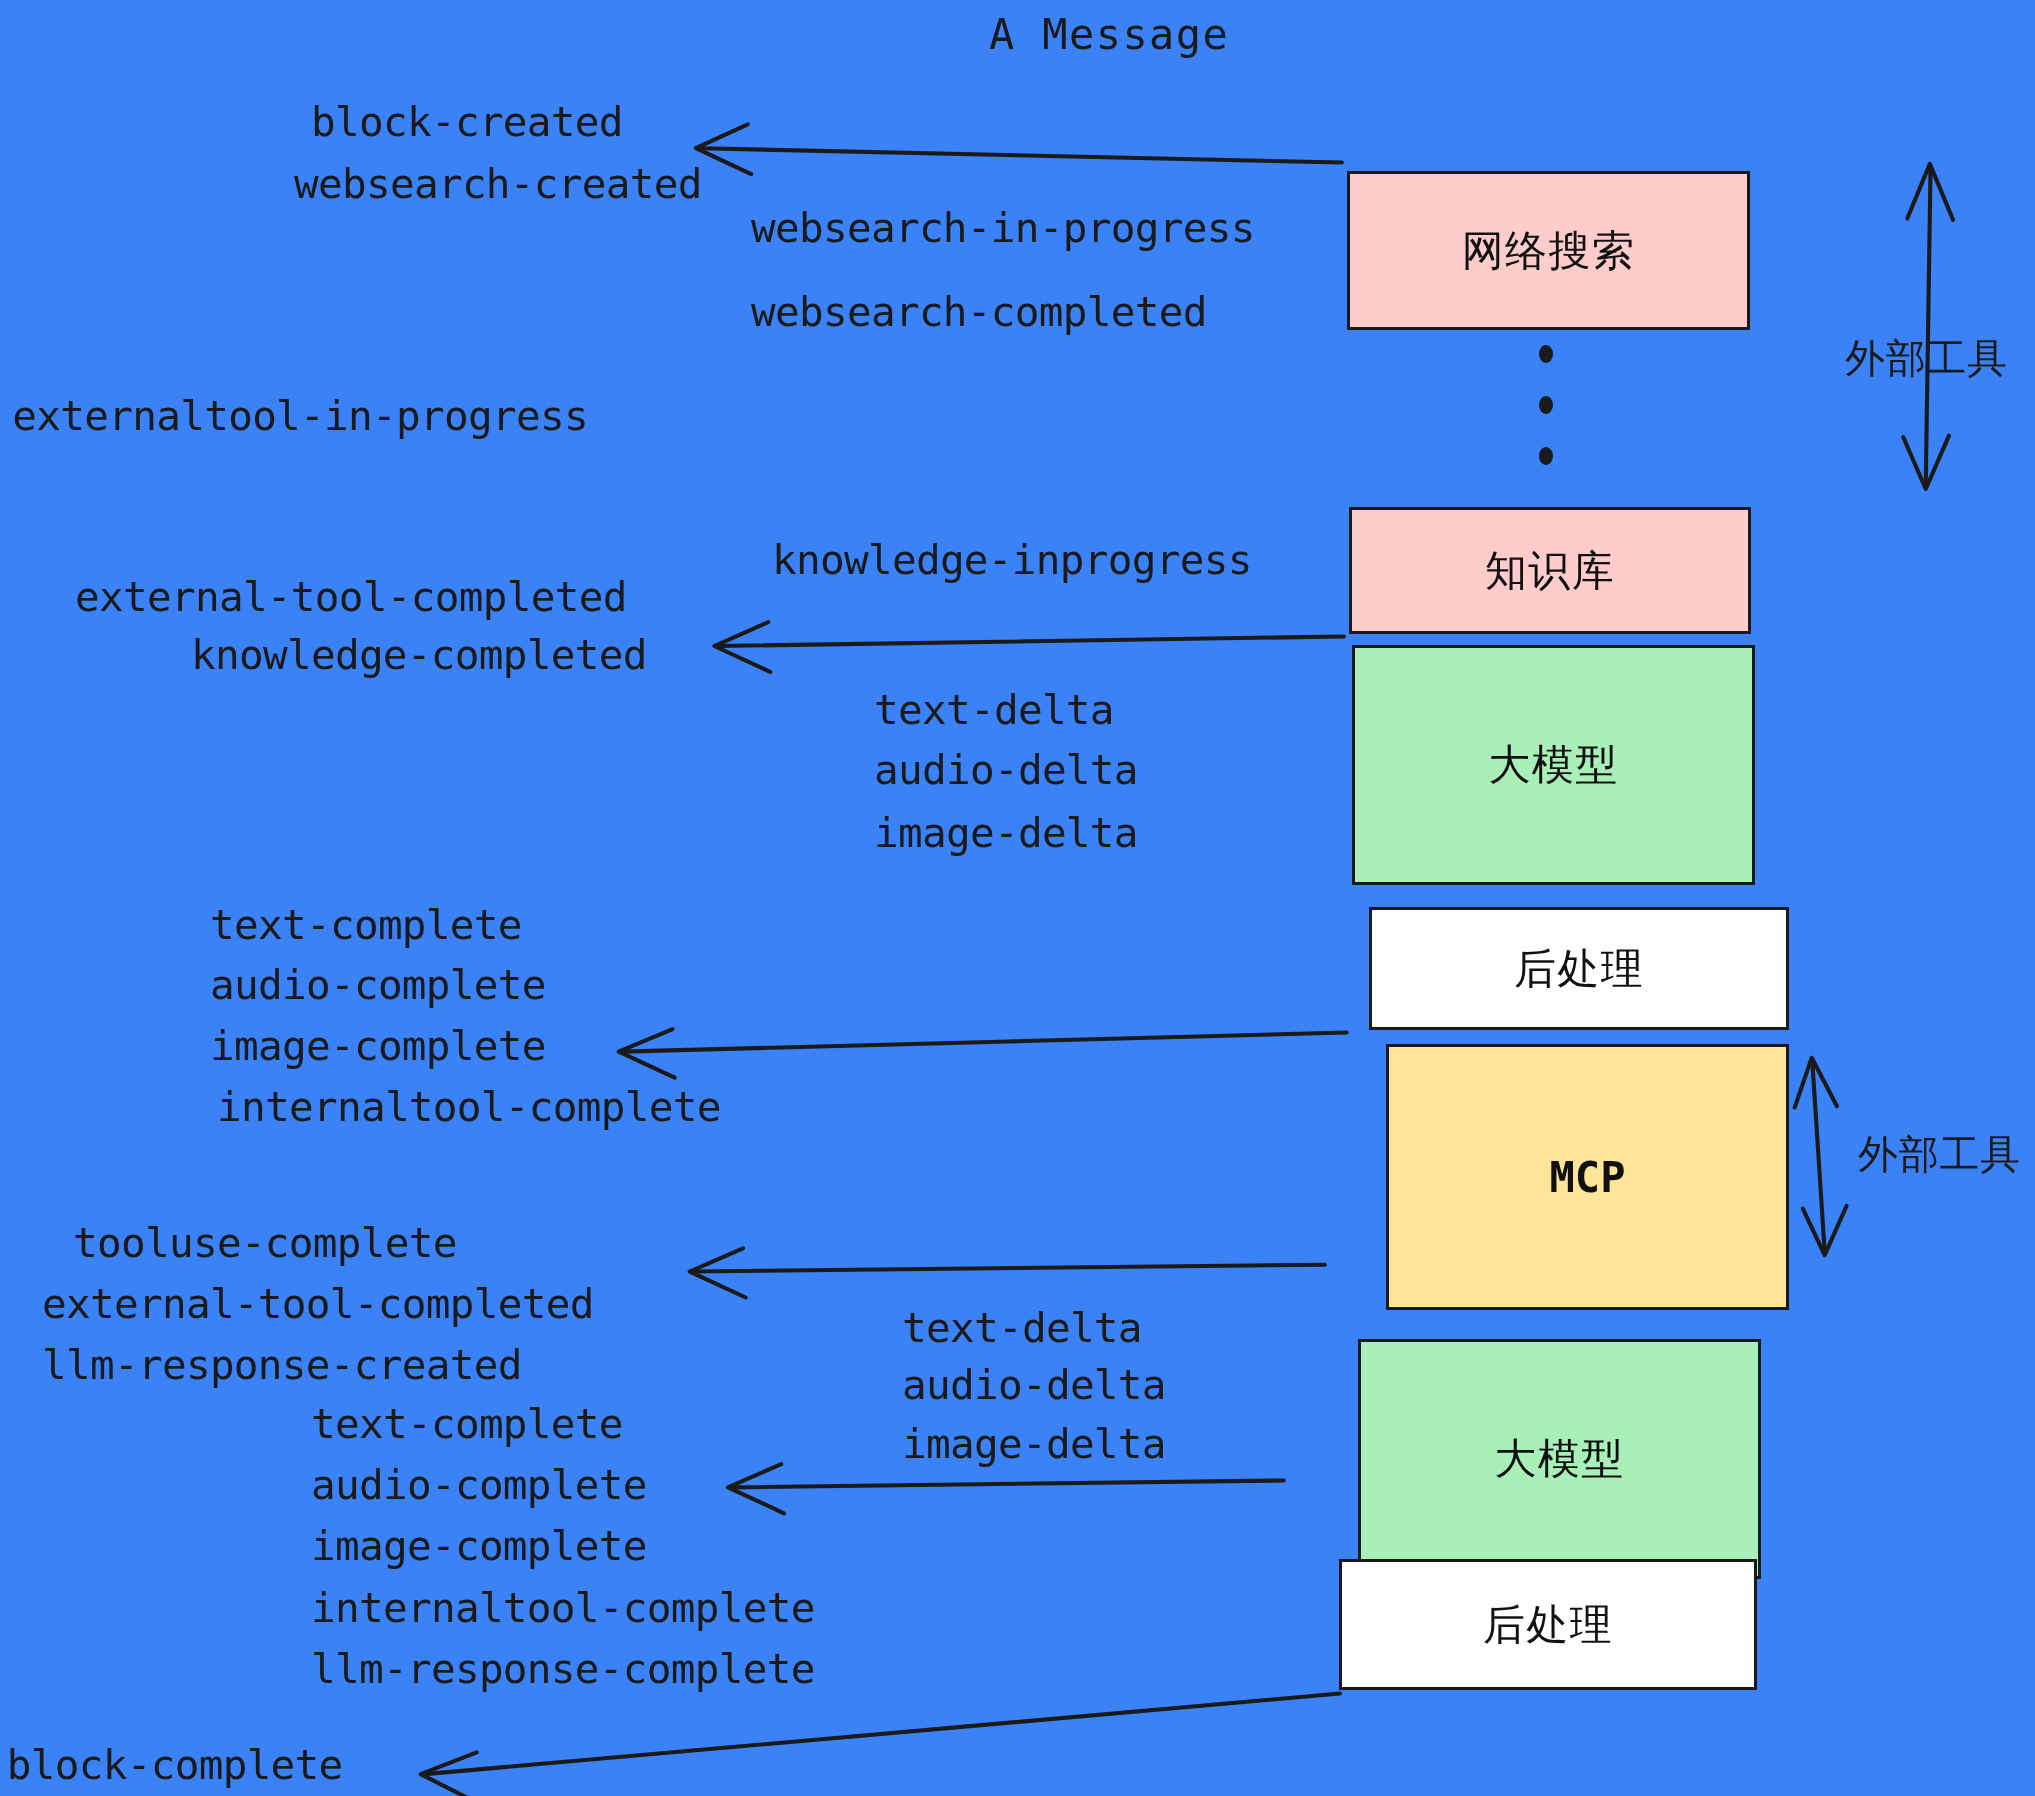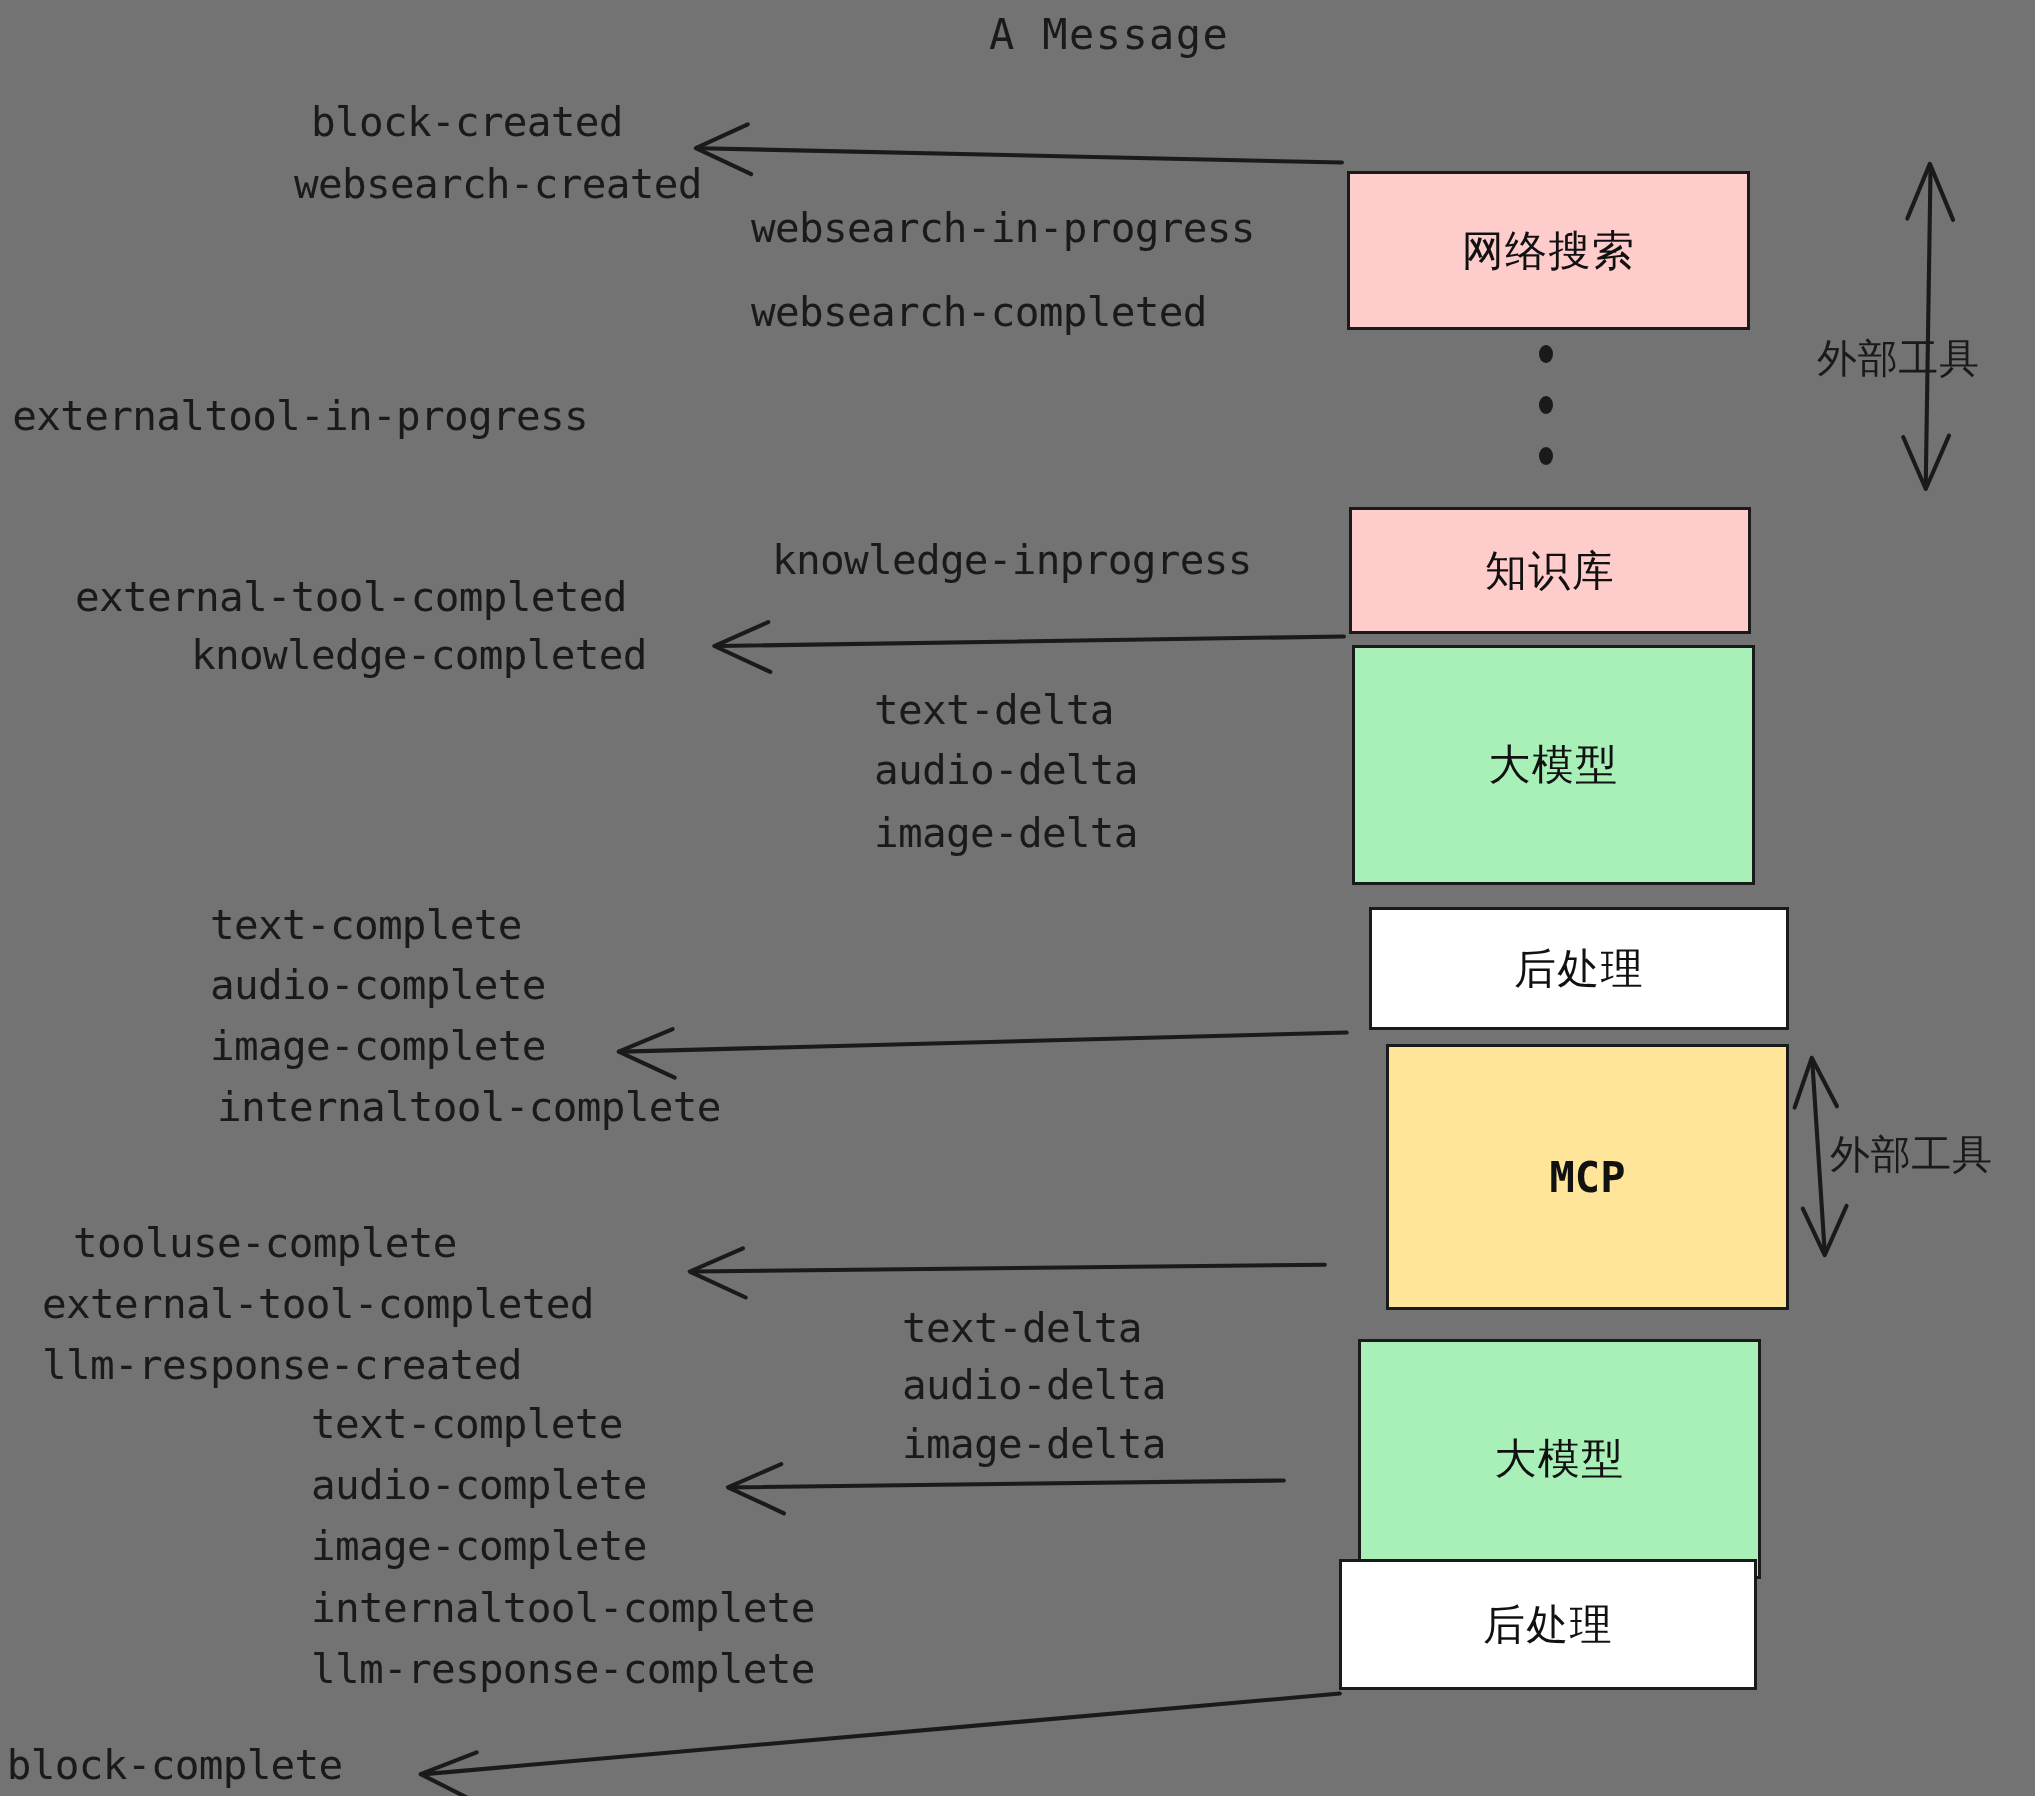--- a/index.html
+++ b/index.html
@@ -1,19 +1,19 @@
 <!DOCTYPE html>
 <html style="font-size:11px"><head>
 <meta charset="utf-8">
 <style>
   html,body{margin:0;padding:0;background:#fff;}
   #stage{
     position:relative;
     width:2035px;height:1796px;
-    background:#737373;
+    background:#3b82f6;
     font-family:"DejaVu Sans Mono","Liberation Mono",monospace;
     overflow:hidden;
   }
   .lbl{
     position:absolute;
     white-space:nowrap;
     color:#1a1a1a;
     font-family:"DejaVu Sans Mono","Liberation Mono",monospace;
     font-size:41px;
     letter-spacing:-0.7px;
@@ -40,20 +40,21 @@
   }
   .box.mono{font-family:"DejaVu Sans Mono","Liberation Mono",monospace;font-weight:bold;letter-spacing:0;}
   .cnlabel{
     position:absolute;
     white-space:nowrap;
     font-family:"DejaVu Sans","Liberation Sans",sans-serif;
     font-size:40px;
     color:#1a1a1a;
     letter-spacing:0.7px;
     line-height:1;
+    margin-left:28px;
   }
   .dot{
     position:absolute;
     width:13.7px;height:18px;
     background:#1a1a1a;
     border-radius:50%;
   }
   svg.ov{position:absolute;left:0;top:0;width:2035px;height:1796px;pointer-events:none;}
 </style>
 </head>

